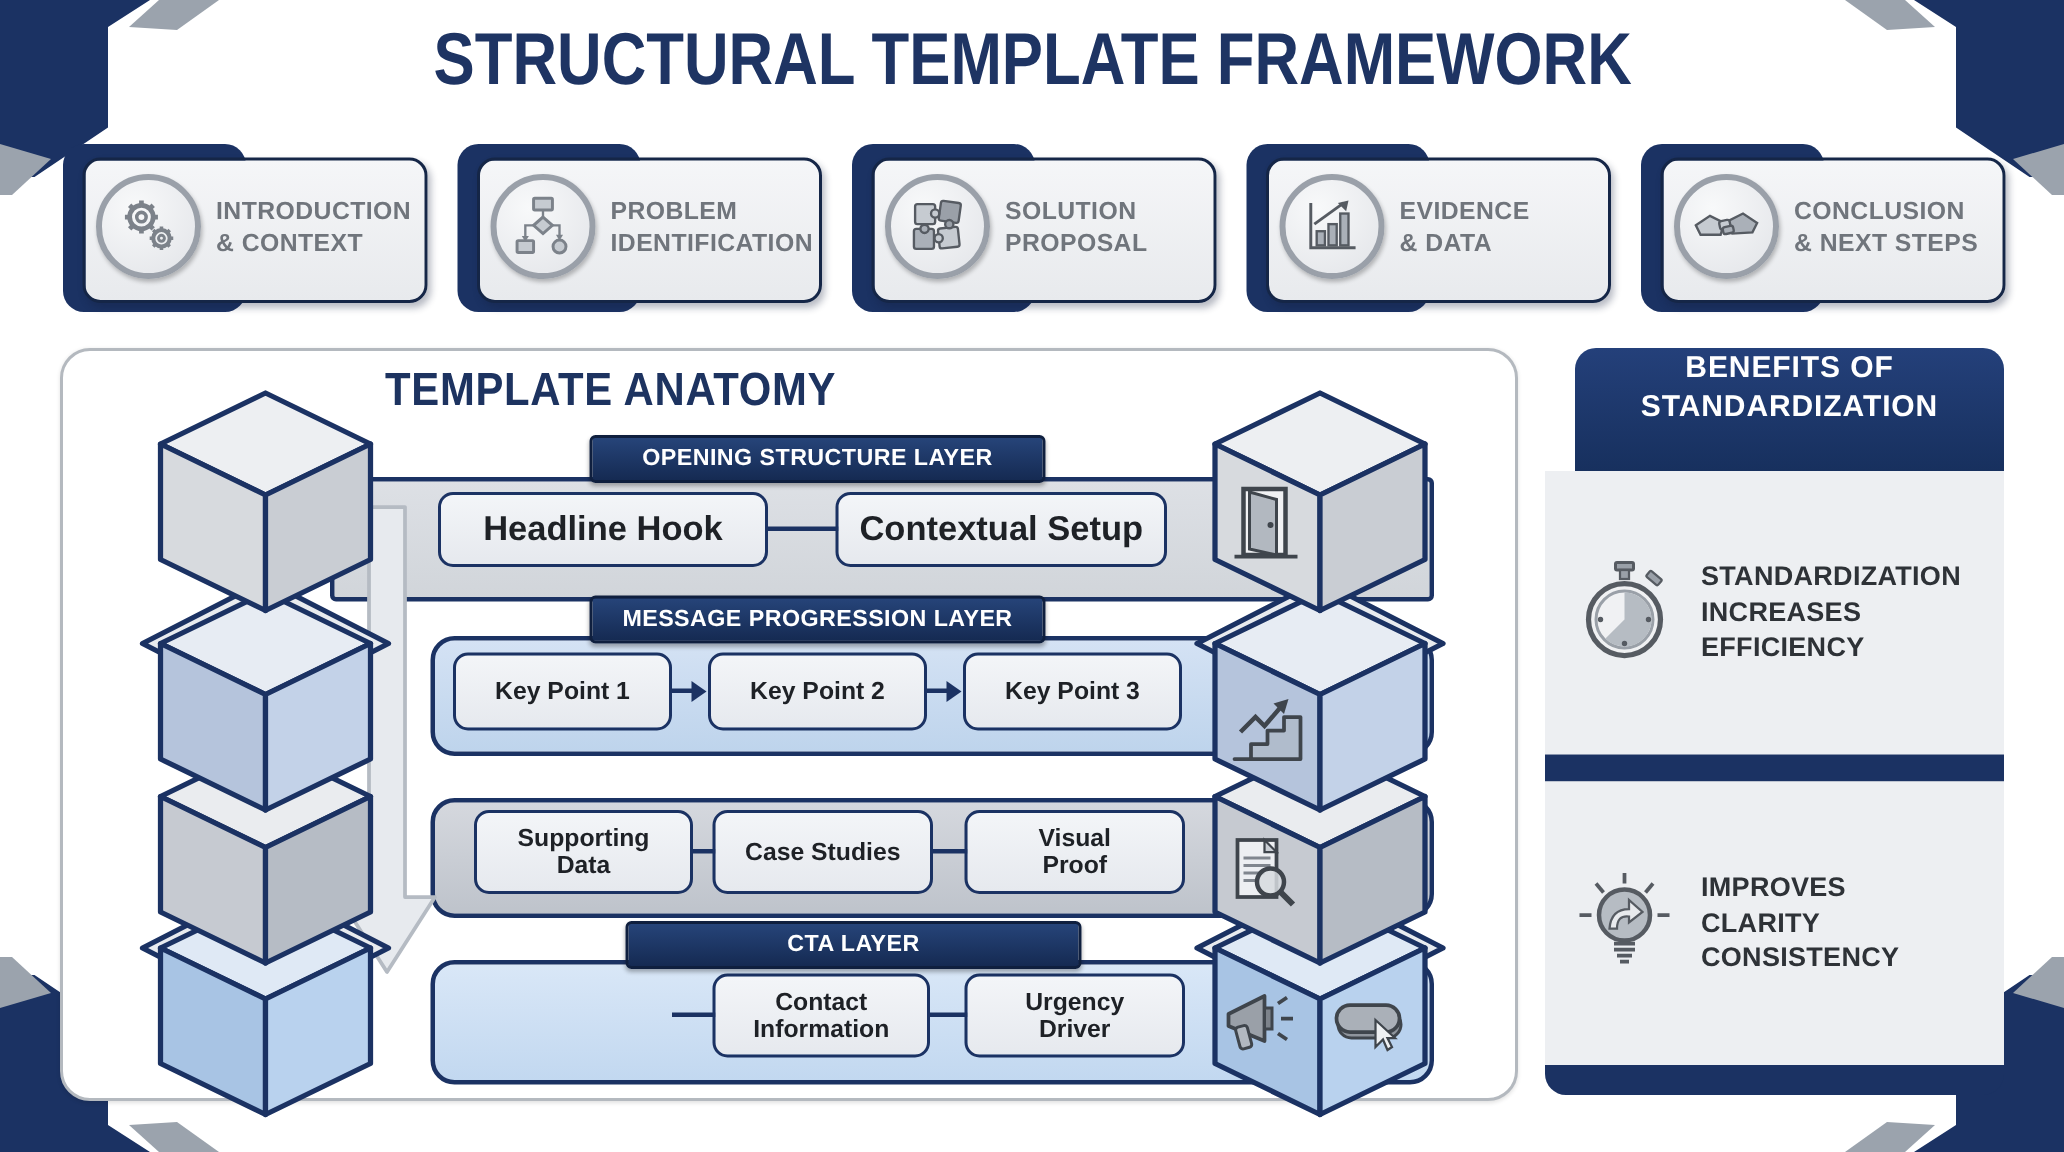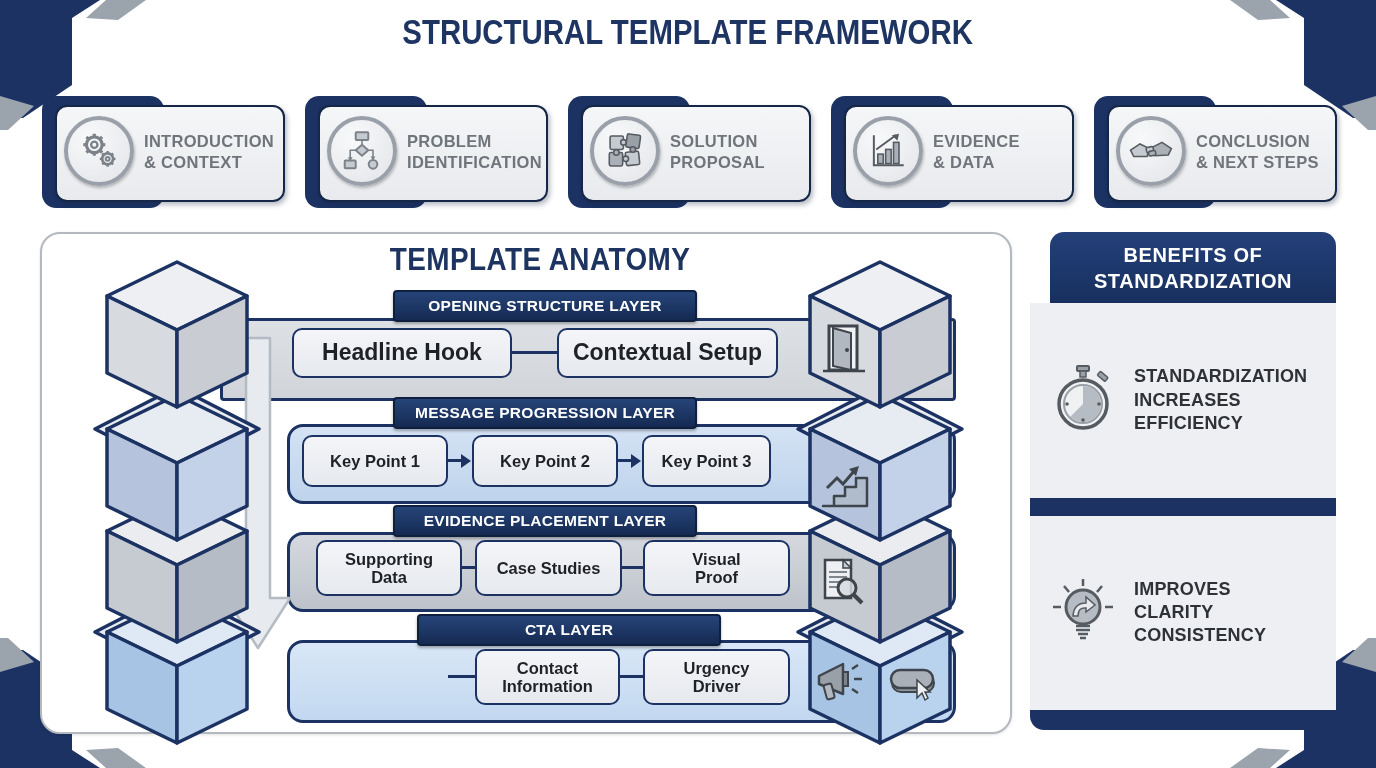--- a/index.html
+++ b/index.html
@@ -6,39 +6,39 @@
   #page{position:relative;width:1376px;height:768px;background:#ffffff;overflow:hidden;
         font-family:"Liberation Sans", sans-serif;}
   
   .corner{position:absolute;width:150px;height:132px;}
   .corner.tl{left:0;top:0;}
   .corner.tr{right:0;top:0;transform:scaleX(-1);}
   .corner.bl{left:0;bottom:0;transform:scaleY(-1);}
   .corner.br{right:0;bottom:0;transform:scale(-1,-1);}
   
   .mainTitle{position:absolute;left:0;right:0;top:12px;text-align:center;
-    font-size:35px;font-weight:bold;color:#1e3463;letter-spacing:0px;}
+    font-size:49px;font-weight:bold;color:#1e3463;letter-spacing:0px;}
   .mainTitle span{display:inline-block;transform:scaleX(.84);transform-origin:center;}
   
   .scard{position:absolute;top:96px;width:244px;height:112px;}
   .scard .back{position:absolute;left:0;top:0;width:122px;height:112px;background:#1b3263;border-radius:14px;}
   .scard .front{position:absolute;left:13px;top:9px;width:226px;height:93px;
     background:linear-gradient(180deg,#f5f6f8,#e8eaed);border:2.5px solid #152647;border-radius:12px;
     box-shadow:2px 3px 5px rgba(20,30,60,.3);}
   .scard .iconCircle{position:absolute;left:22px;top:20px;width:62px;height:62px;border-radius:50%;
     border:4px solid #9aa0a9;background:radial-gradient(circle at 35% 30%,#f8f9fa,#e2e4e8);
     box-shadow:1px 2px 3px rgba(0,0,0,.25);display:flex;align-items:center;justify-content:center;}
   .scard .slabel{position:absolute;left:102px;top:9px;height:93px;width:134px;display:flex;
     flex-direction:column;justify-content:center;font-size:16.5px;font-weight:bold;color:#70757c;
     letter-spacing:.3px;line-height:1.25;}
   .scard .slabel span{display:block;}
   
   .panel{position:absolute;left:40px;top:232px;width:968px;height:498px;background:#ffffff;
     border:2.5px solid #b4b9bf;border-radius:20px;box-shadow:0 1px 3px rgba(0,0,0,.12);}
-  .aTitle{position:absolute;left:240px;top:242px;width:600px;text-align:center;
+  .aTitle{position:absolute;left:240px;top:242px;width:600px;
     font-size:31px;font-weight:bold;color:#1d3360;letter-spacing:.5px;}
   .aTitle span{display:inline-block;transform:scaleX(.9);}
   .band{position:absolute;border:3px solid #1b3263;}
   .band.b1{left:220px;top:318px;width:730px;height:77px;border-radius:4px;
     background:linear-gradient(180deg,#dde0e5,#d1d5da);}
   .band.b2{left:287px;top:424px;width:663px;height:74px;border-radius:16px;
     background:linear-gradient(180deg,#d4e2f4,#bed4ec);}
   .band.b3{left:287px;top:532px;width:663px;height:74px;border-radius:16px;
     background:linear-gradient(180deg,#d5d8de,#bec3cb);}
   .band.b4{left:287px;top:640px;width:663px;height:77px;border-radius:16px;
@@ -53,22 +53,22 @@
     font-weight:bold;color:#1e2126;font-size:16.5px;line-height:1.12;padding:0 10px;box-sizing:border-box;z-index:4;}
   .abox.narrow{padding:0 30px;}
   .conn{position:absolute;height:3px;background:#1b3263;z-index:3;}
   .conn.arrow::after{content:'';position:absolute;right:-8px;top:-5.5px;width:0;height:0;
     border-left:10px solid #1b3263;border-top:7px solid transparent;border-bottom:7px solid transparent;}
   .downArrow{position:absolute;left:218px;top:336px;z-index:6;}
   .cubestack{position:absolute;top:252px;z-index:7;}
   .cubestack.left{left:62px;} .cubestack.right{left:765px;}
   
   .benefits{position:absolute;left:1030px;top:232px;width:306px;height:498px;display:flex;flex-direction:column;}
-  .bhead{height:71px;background:linear-gradient(180deg,#24407a,#17305e);border-radius:14px 14px 0 0;
-    color:#fff;display:flex;flex-direction:column;align-items:center;justify-content:center;
+  .bhead{height:82px;background:linear-gradient(180deg,#24407a,#17305e);border-radius:14px 14px 0 0;
+    color:#fff;display:flex;flex-direction:column;align-items:center;justify-content:flex-start;
     font-size:20px;font-weight:bold;letter-spacing:.6px;line-height:1.3;margin-left:20px;}
   .brow{flex:1;background:#edeff2;display:flex;align-items:center;padding:0 10px 0 14px;gap:12px;}
   .brow .btxt{font-size:18px;font-weight:bold;color:#2e3237;line-height:1.3;letter-spacing:.2px;}
   .brow .btxt span{display:block;}
   .brow .bicon{width:78px;flex:none;display:flex;justify-content:center;}
   .bdiv{height:9px;background:#1b3263;}
   .bfoot{height:20px;background:#1b3263;border-radius:0 0 14px 14px;}
 </style>
 </head>
 <body>
@@ -229,30 +229,29 @@
   <div class="panel"></div>
   <div class="aTitle"><span>TEMPLATE ANATOMY</span></div>
 
   <div class="band b1"></div>
   <div class="band b2"></div>
   <div class="band b3"></div>
   <div class="band b4"></div>
 
   <div class="pill p1">OPENING STRUCTURE LAYER</div>
   <div class="pill p2">MESSAGE PROGRESSION LAYER</div>
-  <div class="pill p3">EVIDENCE PLACEMENT LAYER</div>
   <div class="pill p4">CTA LAYER</div>
 
   <div class="abox" style="left:292px;top:328px;width:220px;height:50px;font-size:23px">Headline Hook</div>
   <div class="abox" style="left:557px;top:328px;width:221px;height:50px;font-size:23px">Contextual Setup</div>
   <div class="conn" style="left:510px;top:351px;width:49px"></div>
 
   <div class="abox" style="left:302px;top:435px;width:146px;height:52px">Key Point 1</div>
   <div class="abox" style="left:472px;top:435px;width:146px;height:52px">Key Point 2</div>
-  <div class="abox" style="left:642px;top:435px;width:129px;height:52px">Key Point 3</div>
+  <div class="abox" style="left:642px;top:435px;width:146px;height:52px">Key Point 3</div>
   <div class="conn arrow" style="left:447px;top:459px;width:16px"></div>
   <div class="conn arrow" style="left:617px;top:459px;width:16px"></div>
 
   <div class="abox narrow" style="left:316px;top:540px;width:146px;height:56px">Supporting Data</div>
   <div class="abox" style="left:475px;top:540px;width:147px;height:56px">Case Studies</div>
   <div class="abox narrow" style="left:643px;top:540px;width:147px;height:56px">Visual Proof</div>
   <div class="conn" style="left:446px;top:566px;width:31px"></div>
   <div class="conn" style="left:620px;top:566px;width:25px"></div>
 
   <div class="abox narrow" style="left:475px;top:649px;width:145px;height:56px">Contact Information</div>

